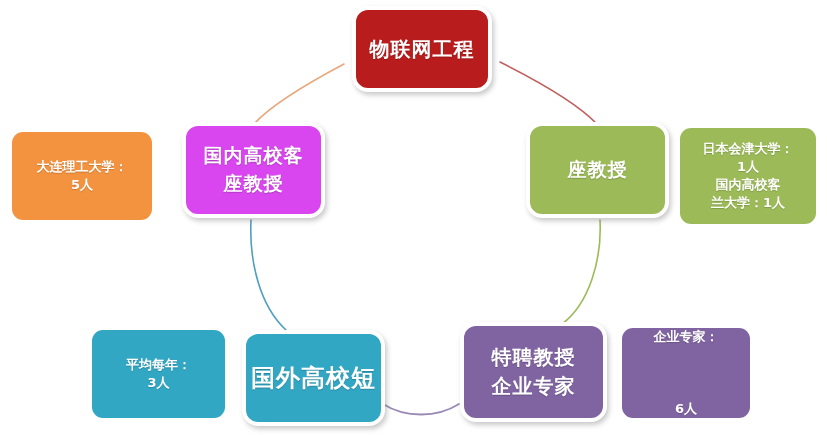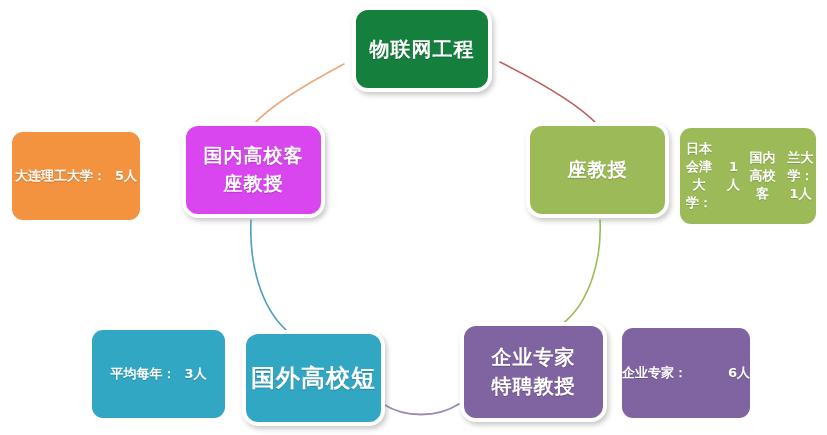--- a/index.html
+++ b/index.html
@@ -45,46 +45,45 @@
   .node .ln {
     display: block;
     line-height: 1.45;
   }
   
   .callout {
     position: absolute;
     box-sizing: border-box;
     border-radius: 11px;
     display: flex;
-    flex-direction: row;
+    flex-direction: column;
     align-items: center;
     justify-content: center;
     text-align: center;
     color: #ffffff;
     font-weight: bold;
     z-index: 2;
     text-shadow: 0 1px 1px rgba(0,0,0,0.18);
-    gap: 9px;
   }
   .callout .ln {
     display: block;
     line-height: 1.40;
   }
 
   
   #node-hub      { left: 352px; top: 6px;    width: 140px; height: 86px;  font-size: 20px; }
   
   #node-domestic { left: 182px; top: 122px;  width: 143px; height: 96px;  font-size: 19px; }
   #node-overseas { left: 526px; top: 122px;  width: 143px; height: 96px;  font-size: 19px; }
   
   #node-exchange { left: 242px; top: 330px;  width: 143px; height: 96px;  font-size: 24px; }
   #node-industry { left: 460px; top: 322px;  width: 147px; height: 100px; font-size: 20px; }
 
   
-  #callout-dlut      { left: 12px;  top: 132px; width: 128px; height: 88px; font-size: 13px; }
+  #callout-dlut      { left: 12px;  top: 132px; width: 140px; height: 88px; font-size: 13px; }
   #callout-foreign   { left: 680px; top: 128px; width: 136px; height: 96px; font-size: 13px; }
   #callout-avg       { left: 92px;  top: 330px; width: 133px; height: 88px; font-size: 13px; }
   #callout-experts   { left: 622px; top: 328px; width: 128px; height: 90px; font-size: 13px; justify-content: space-between; }
 </style>
 </head>
 <body>
 
 <div id="canvas">
 
   <svg id="arcs" viewBox="0 0 827 435" xmlns="http://www.w3.org/2000/svg">
@@ -93,36 +92,36 @@
 
     <path d="M 500 62 C 536 80 578 104 597 124" fill="none" stroke="#c0605e" stroke-width="1.6" stroke-linecap="round"></path>
 
     <path d="M 251 220 C 249 262 260 306 286 330" fill="none" stroke="#4e9fc0" stroke-width="1.6" stroke-linecap="round"></path>
 
     <path d="M 600 220 C 602 260 589 304 562 324" fill="none" stroke="#9cbb58" stroke-width="1.6" stroke-linecap="round"></path>
 
     <path d="M 383 404 C 405 418 437 418 459 404" fill="none" stroke="#9b8bb4" stroke-width="1.8" stroke-linecap="round"></path>
   </svg>
 
-  <div class="node" id="node-hub" style="background:#15803d;">
+  <div class="node" id="node-hub" style="background:#b91c1c;">
     <span class="ln">物联网工程</span>
   </div>
 
   <div class="node" id="node-domestic" style="background:#d946ef;">
     <span class="ln">国内高校客</span>
     <span class="ln">座教授</span>
   </div>
 
   <div class="node" id="node-overseas" style="background:#9cbb58;">
     <span class="ln">座教授</span>
   </div>
 
   <div class="node" id="node-industry" style="background:#8064a2;">
+    <span class="ln">特聘教授</span>
     <span class="ln">企业专家</span>
-    <span class="ln">特聘教授</span>
   </div>
 
   <div class="node" id="node-exchange" style="background:#32a7c4;">
     <span class="ln">国外高校短</span>
   </div>
 
   <div class="callout" id="callout-dlut" style="background:#f3933f;">
     <span class="ln">大连理工大学：</span>
     <span class="ln">5人</span>
   </div>

